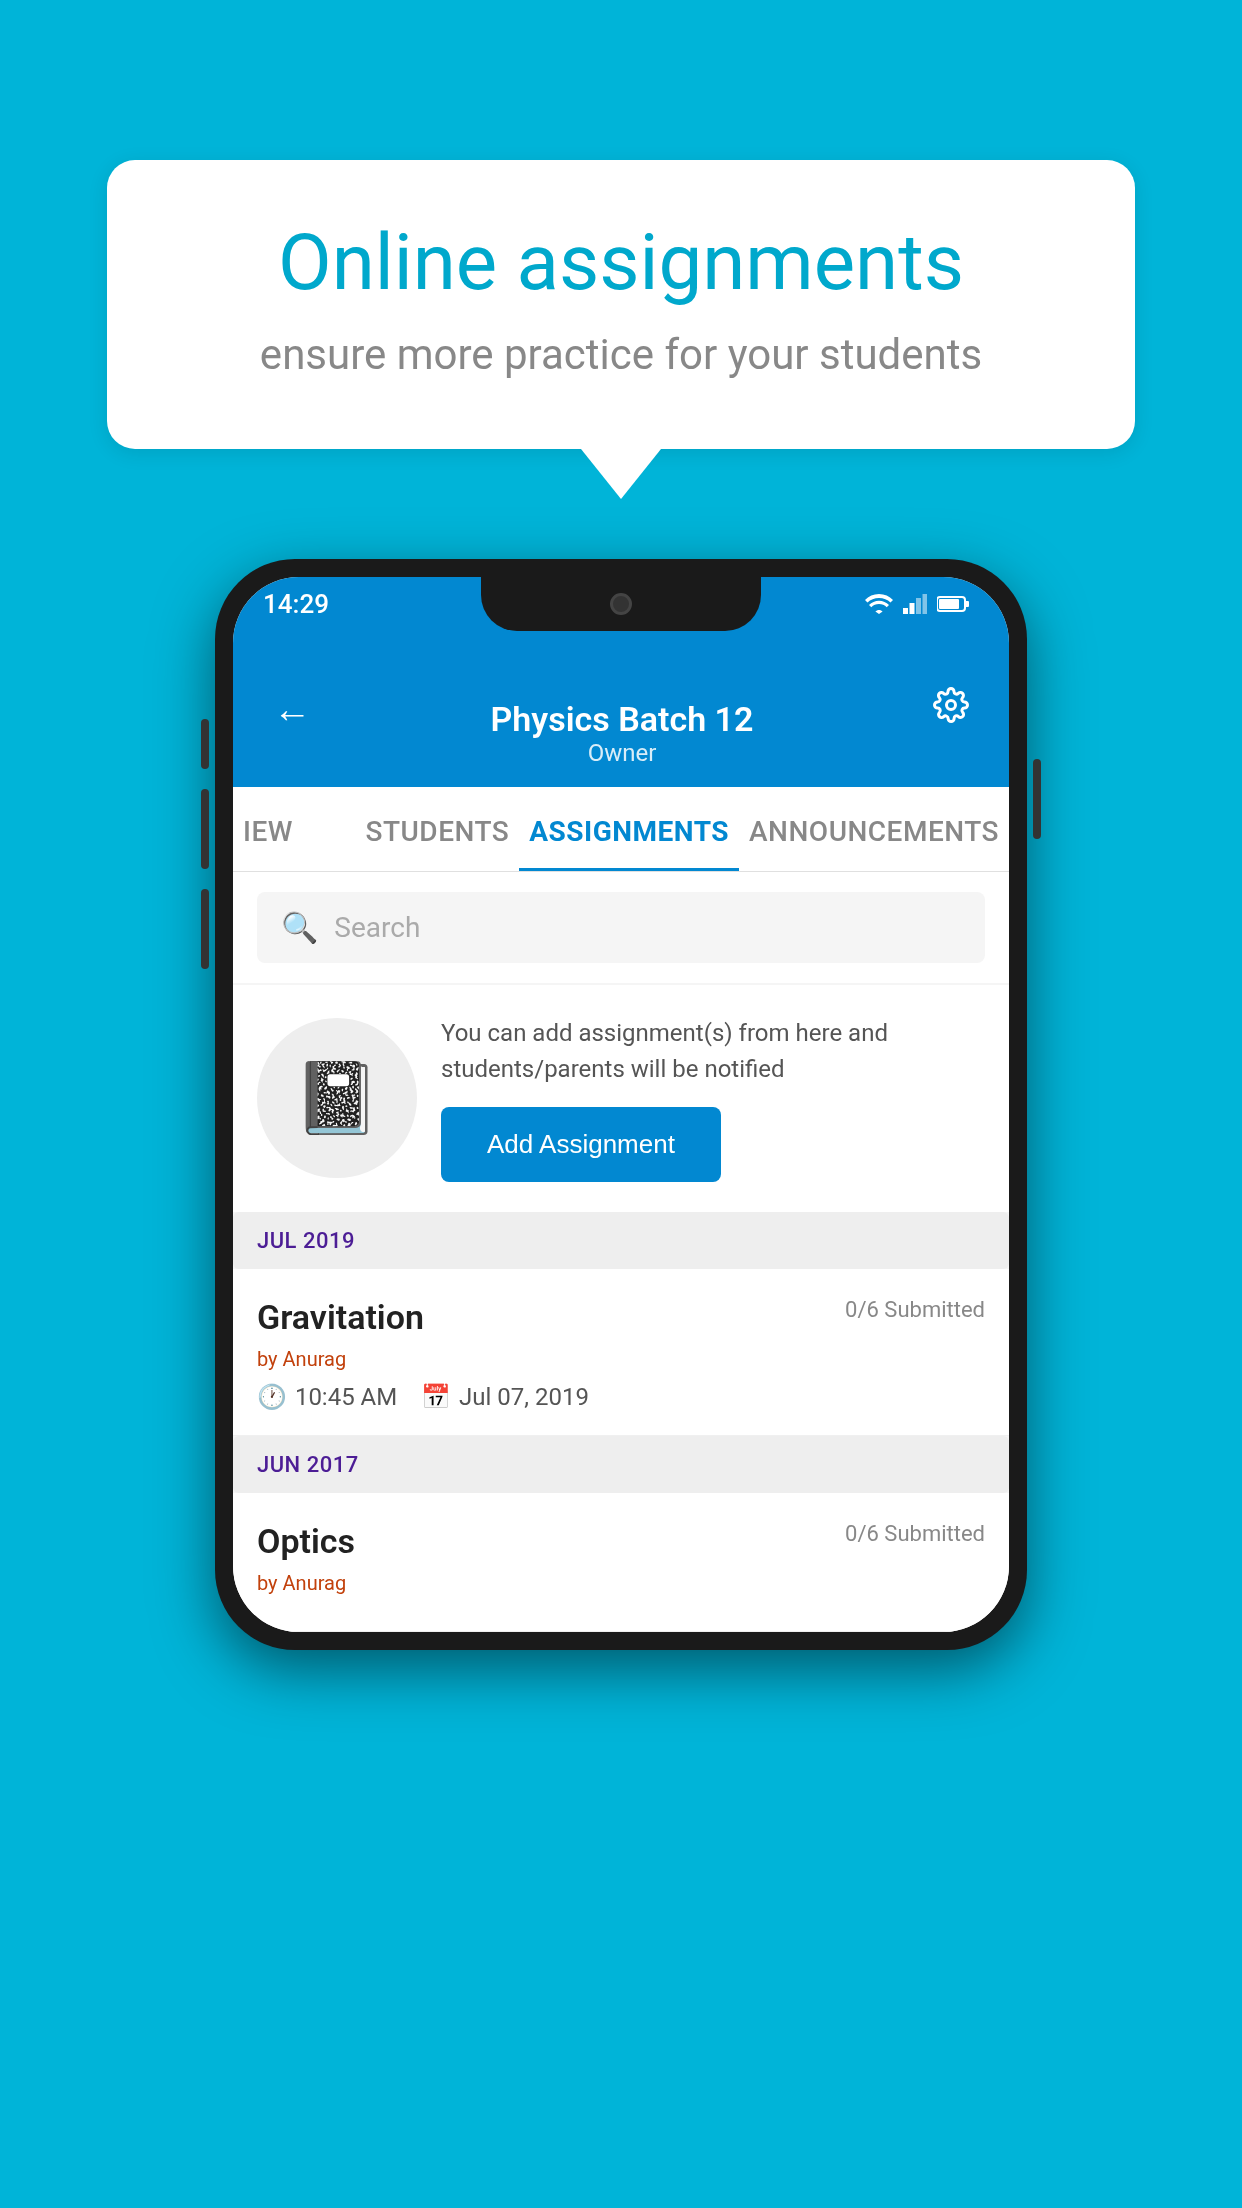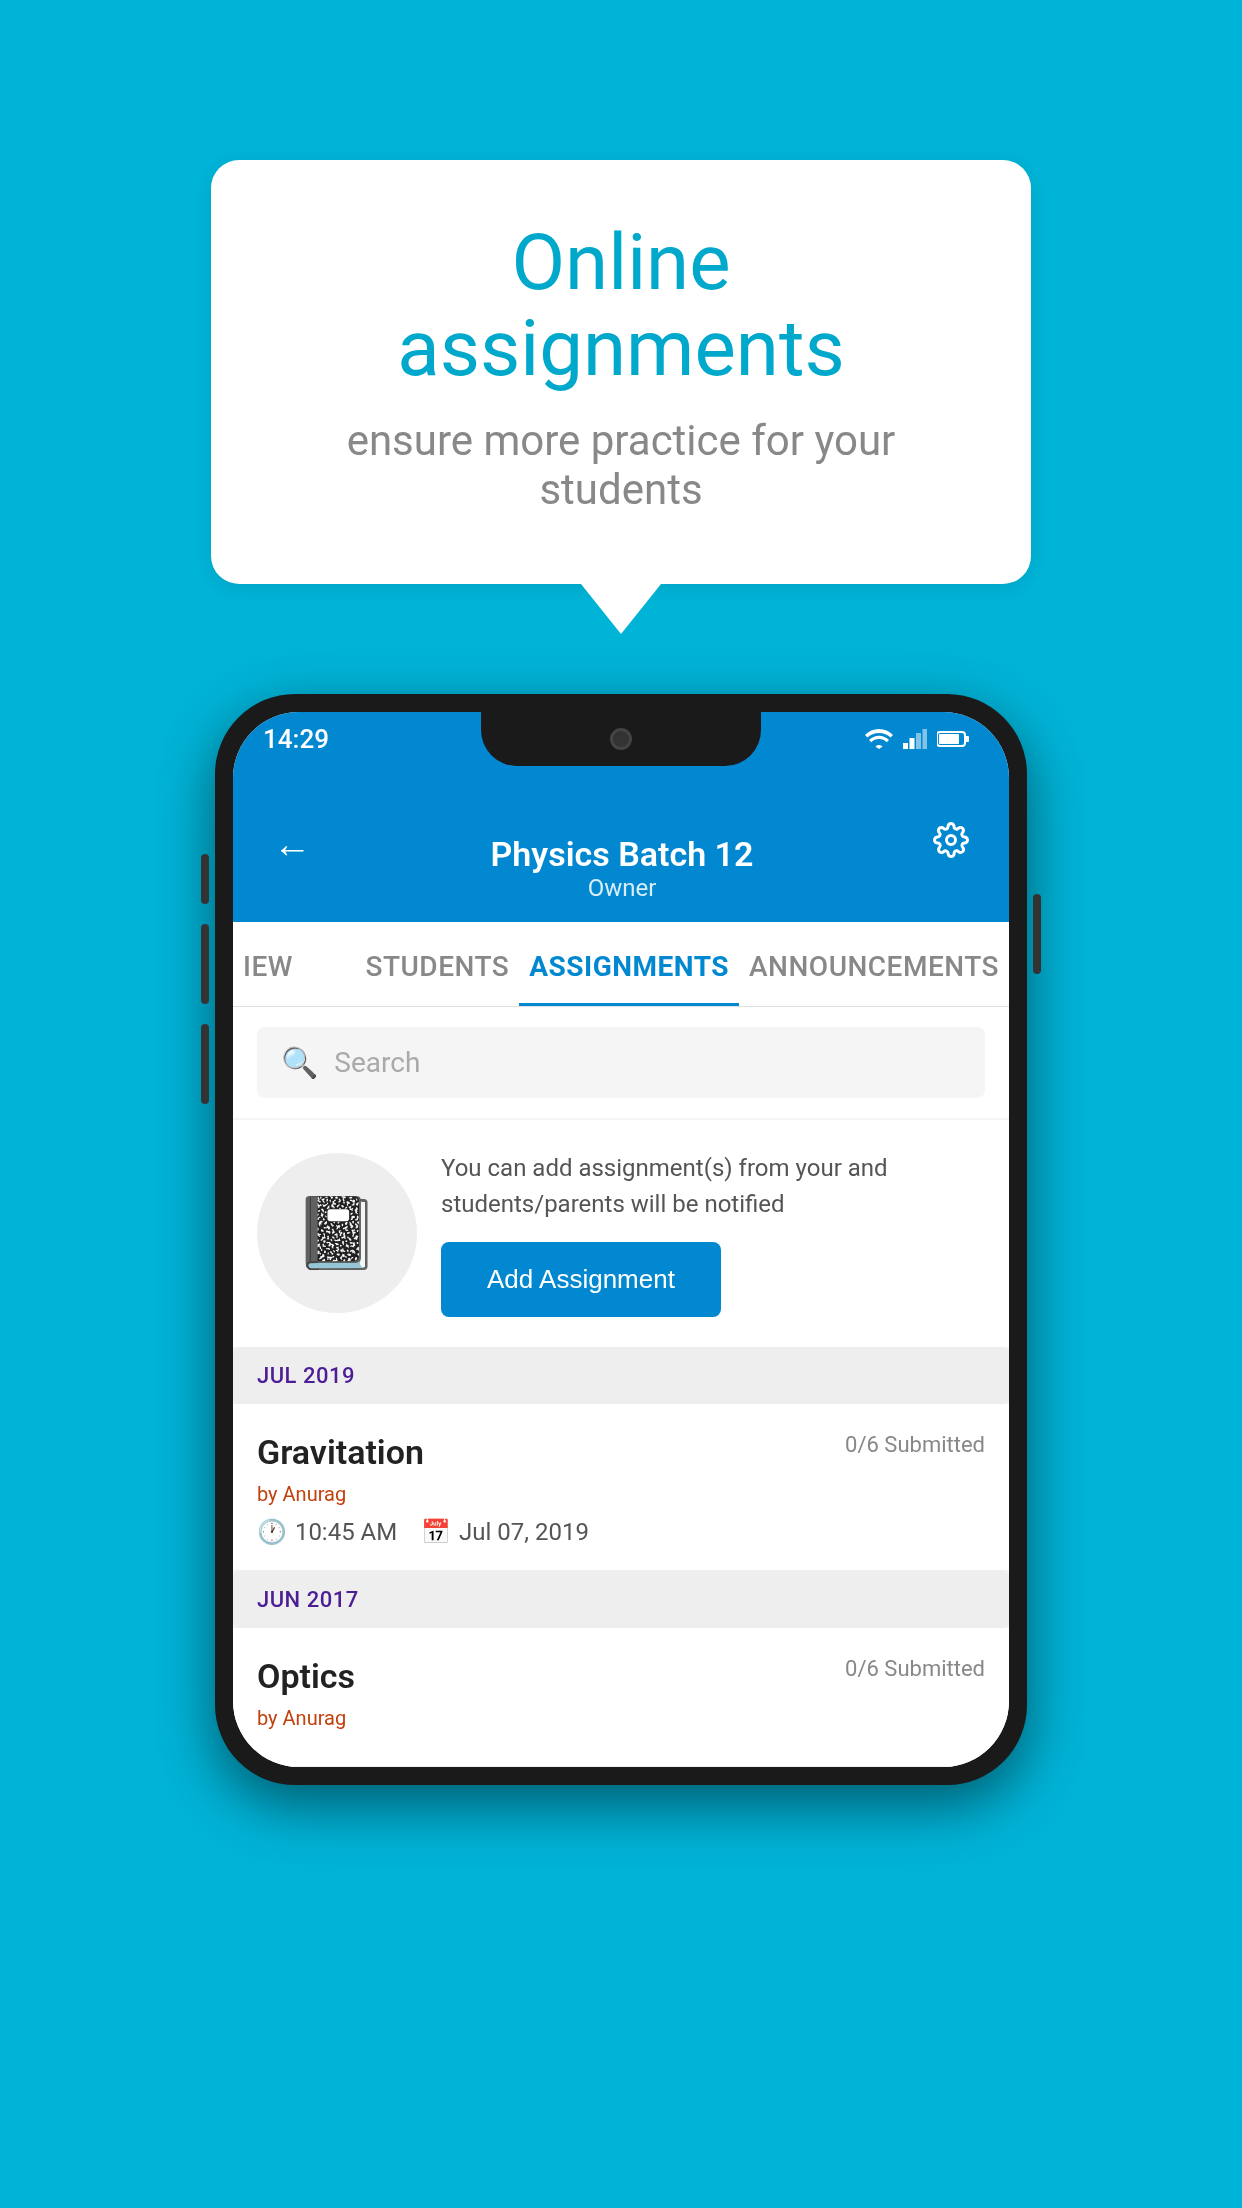--- a/index.html
+++ b/index.html
@@ -12,21 +12,21 @@
       overflow: hidden;
       display: flex;
       flex-direction: column;
       align-items: center;
       position: relative;
     }
 
     
     .speech-bubble-container {
       margin-top: 160px;
-      width: 820px;
+      width: 1028px;
       position: relative;
     }
 
     .speech-bubble {
       background: white;
       border-radius: 28px;
       padding: 60px 70px 70px 70px;
       text-align: center;
       box-shadow: 0 4px 20px rgba(0,0,0,0.1);
     }
@@ -446,21 +446,21 @@
           <span class="search-icon">🔍</span>
           <span class="search-placeholder">Search</span>
         </div>
       </div>
 
       <div class="info-card">
         <div class="info-icon-circle">
           <span class="notebook-icon">📓</span>
         </div>
         <div class="info-content">
-          <p class="info-text">You can add assignment(s) from your and students/parents will be notified</p>
+          <p class="info-text">You can add assignment(s) from here and students/parents will be notified</p>
           <button class="add-assignment-btn">Add Assignment</button>
         </div>
       </div>
 
       <div class="section-header">JUL 2019</div>
 
       <div class="assignment-item">
         <div class="assignment-top">
           <span class="assignment-title">Gravitation</span>
           <span class="assignment-submitted">0/6 Submitted</span>

